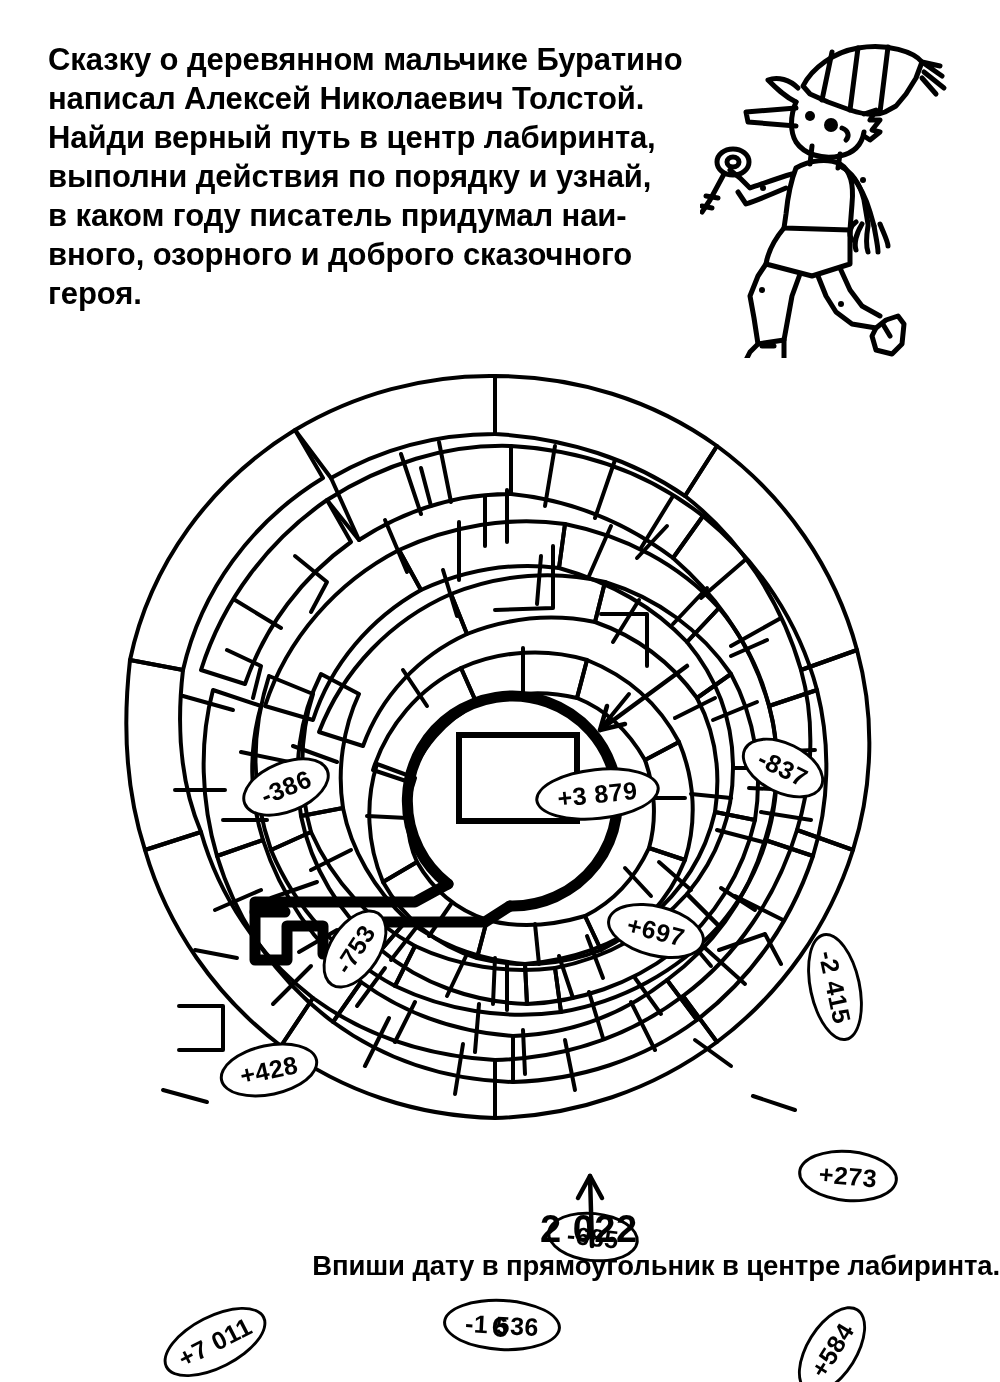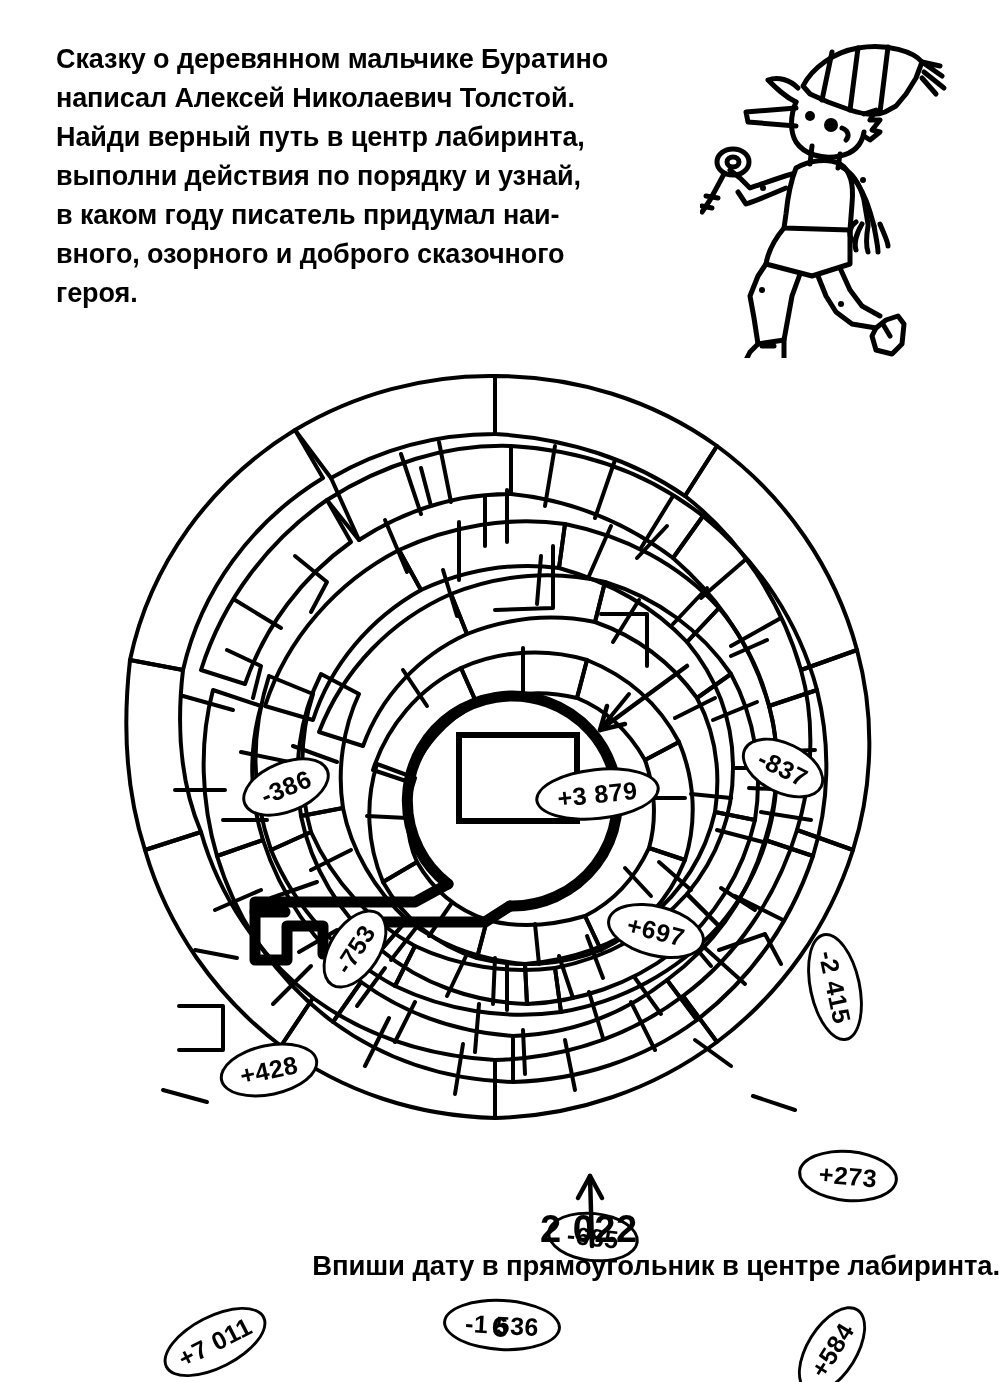--- a/index.html
+++ b/index.html
@@ -13,23 +13,23 @@
     position:relative;
   }
   #page{
     position:absolute;inset:0;
     width:1000px;height:1382px;
   }
 
   
   #intro{
     position:absolute;
-    left:56px; top:40px;
+    left:48px; top:40px;
     width:640px;
-    font-size:27px;
+    font-size:31px;
     font-weight:700;
     line-height:39px;
     letter-spacing:-0.1px;
     text-align:justify;
     text-align-last:left;
     white-space:pre-line;
   }
 
   
   #buratino{

